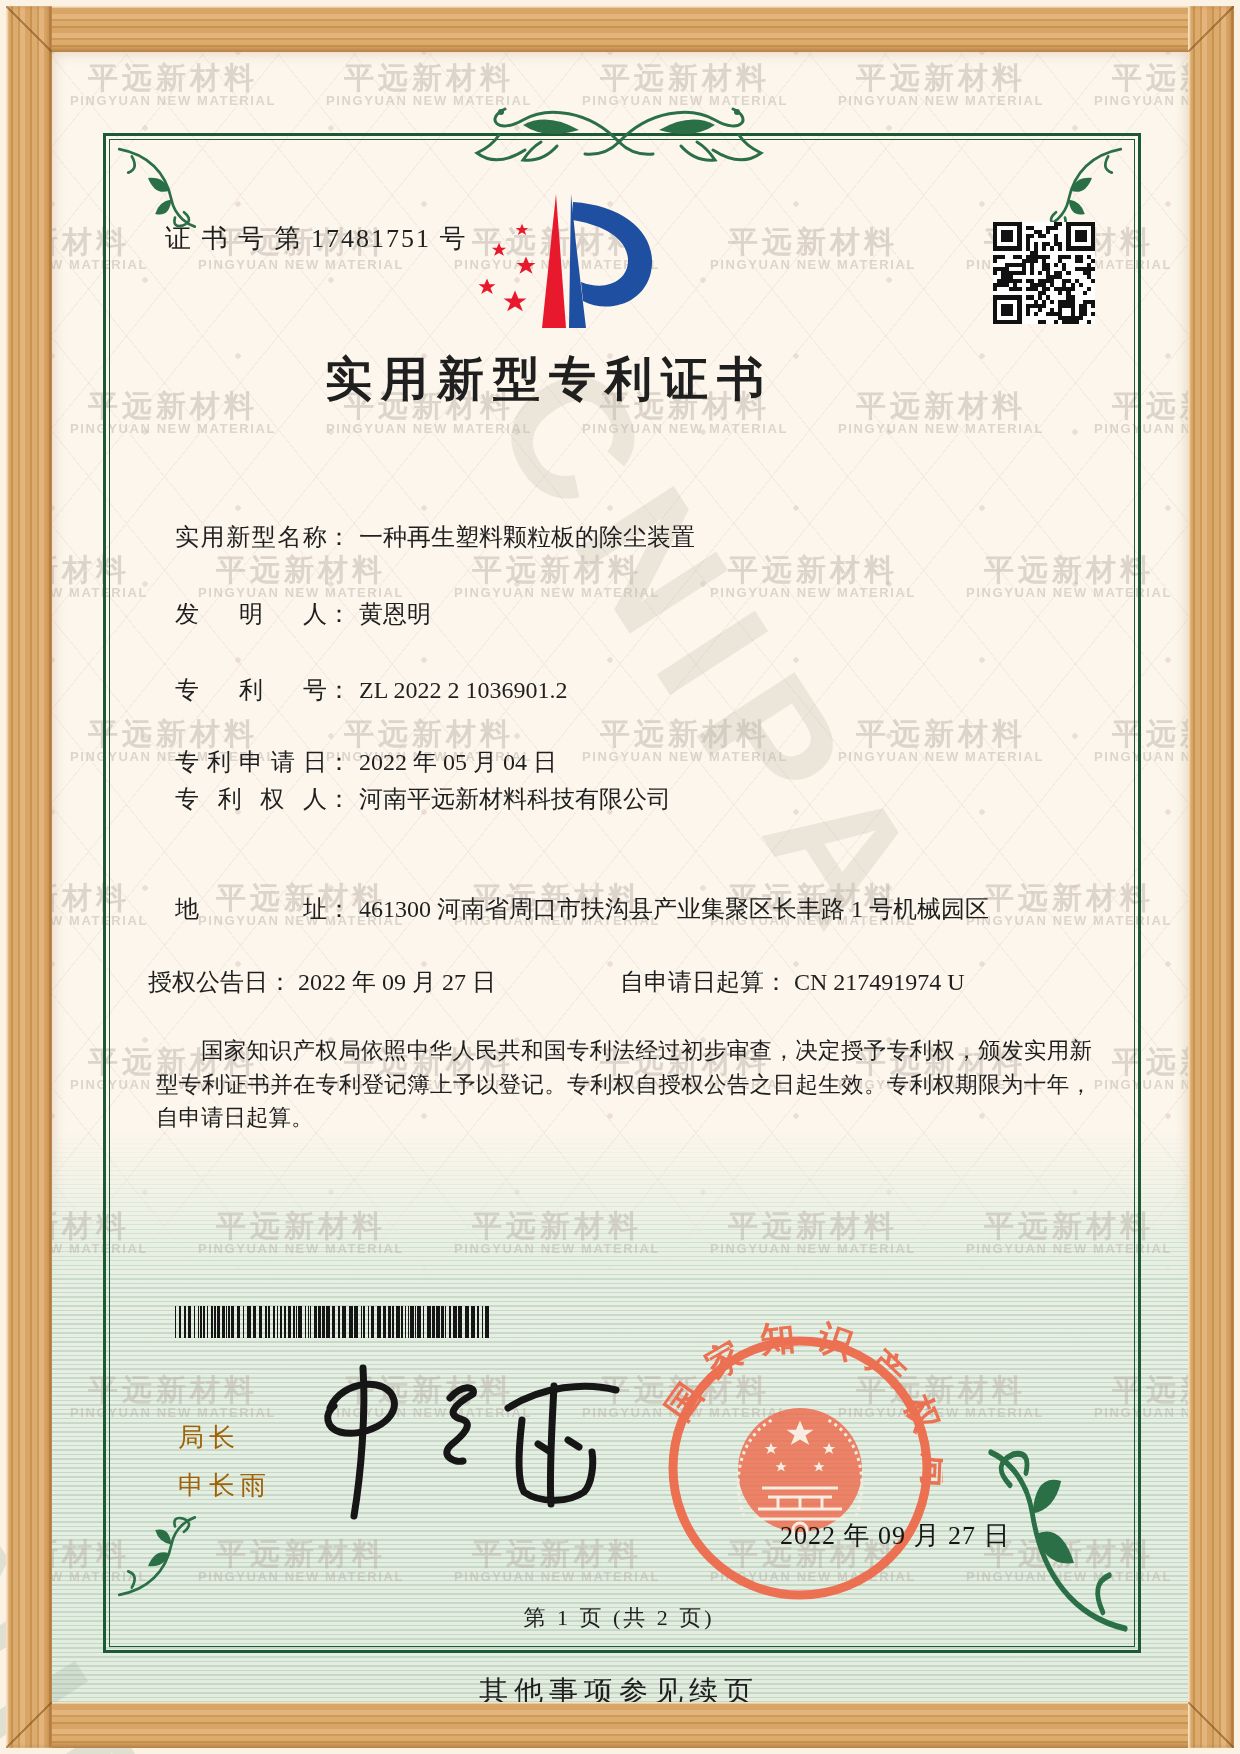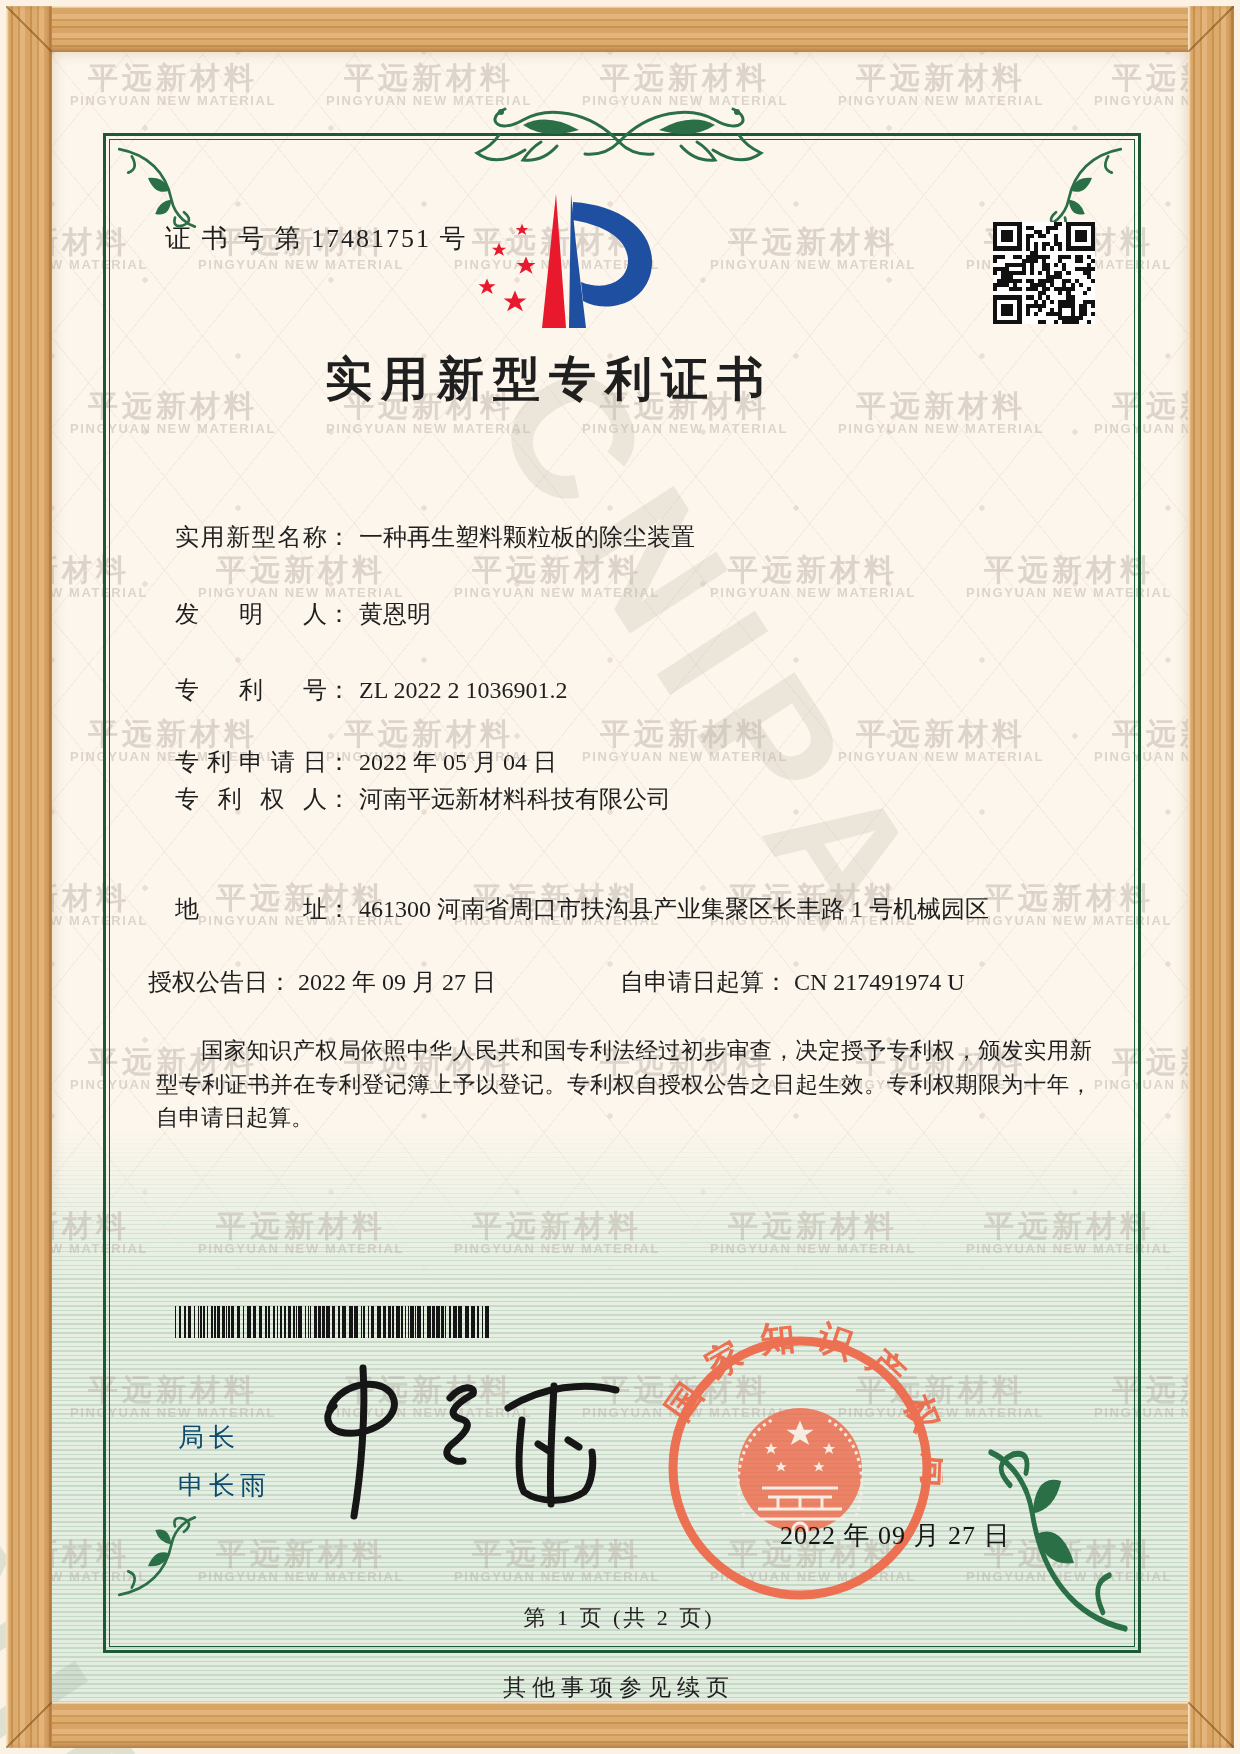--- a/index.html
+++ b/index.html
@@ -53,26 +53,26 @@
   .flabel{display:inline-block;width:152px;text-align:justify;text-align-last:justify;vertical-align:top;}
   .fvalue{display:inline-block;vertical-align:top;margin-left:8px;line-height:33px;}
   .addr .fvalue{width:645px;}
   .grant{left:148px;top:966px;font-size:24px;}
   .grant-right{left:620px;top:966px;font-size:24px;}
   .paras{left:148px;top:1026px;width:952px;font-size:22.5px;line-height:33.5px;text-align:justify;}
   .paras p{margin:8px;text-indent:2em;}
   #barcode{left:175px;top:1306px;width:318px;height:32px;font-size:0;}
   #barcode i{display:inline-block;height:100%;background:#141414;vertical-align:top;}
   .signer{left:178px;font-size:26px;letter-spacing:5px;z-index:5;
-      font-family:"Liberation Sans","DejaVu Sans",sans-serif;color:#0c4a6e;}
+      font-family:"Liberation Sans","DejaVu Sans",sans-serif;color:#a16207;}
   .sig{left:300px;top:1362px;z-index:5;}
   .seal{left:658px;top:1318px;z-index:4;opacity:.92;}
   .sealdate{left:780px;top:1518px;font-size:26px;letter-spacing:1px;color:#151515;z-index:5;}
   .pageno{left:103px;top:1603px;width:1032px;text-align:center;font-size:22px;letter-spacing:3px;}
-  .footnote{left:103px;top:1672px;width:1032px;text-align:center;font-size:23px;letter-spacing:6px;}
+  .footnote{left:103px;top:1672px;width:1032px;text-align:center;font-size:29px;letter-spacing:6px;}
 </style>
 </head>
 <body>
 
 <div class="abs paper"></div>
 <div class="abs lattice"></div>
 <div class="abs tint"></div>
 <div class="abs waves"></div>
 <div class="abs" id="wm-layer">
     <div class="wm" style="left: 18px; top: 10px;">

